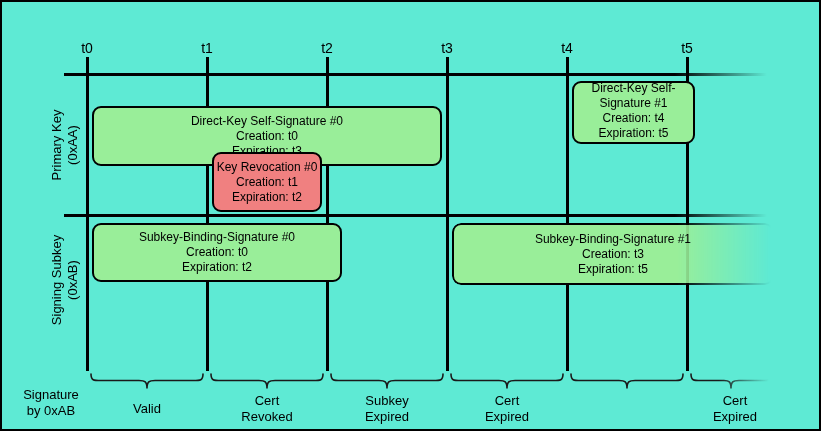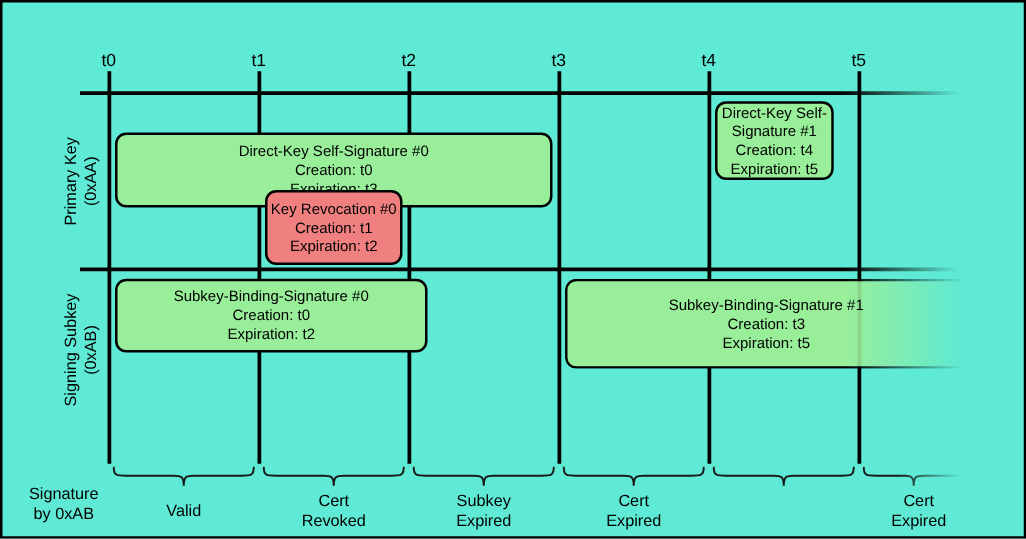--- a/index.html
+++ b/index.html
@@ -45,24 +45,24 @@
     box-sizing:border-box;
     border:2px solid #000;border-radius:9px;
     display:flex;flex-direction:column;align-items:center;justify-content:center;
     text-align:center;font-size:12px;line-height:15px;
     padding:1px 2px;
   }
   .sigbox.green{background:#99ee99;}
   .sigbox.red{background:#f08080;}
   .sigbox.dks0{left:90px;top:80px;width:350px;height:60px;margin-top:24px;}
   .sigbox.rev0{left:210px;top:150px;width:110px;height:60px;}
-  .sigbox.dks1{left:570px;top:79px;width:95px;height:63px;}
+  .sigbox.dks1{left:570px;top:79px;width:123px;height:63px;justify-content:flex-end;}
   .sigbox.sbs0{left:90px;top:221px;width:250px;height:59px;}
   .sigbox.sbs1{
-    left:450px;top:221px;width:322px;height:72px;
+    left:450px;top:221px;width:322px;height:62px;
     -webkit-mask-image:linear-gradient(to right,#000 70%,rgba(0,0,0,0) 99%);
     mask-image:linear-gradient(to right,#000 70%,rgba(0,0,0,0) 99%);
   }
   .sigbox span{display:block;width:100%;}
   
   .brace{position:absolute;top:371px;z-index:1;}
   .brace.fade{
     -webkit-mask-image:linear-gradient(to right,#000 35%,rgba(0,0,0,0) 96%);
     mask-image:linear-gradient(to right,#000 35%,rgba(0,0,0,0) 96%);
   }

